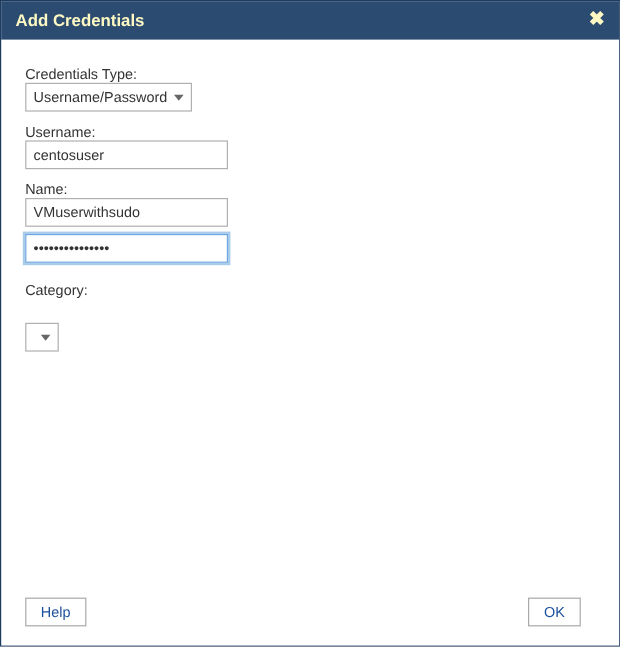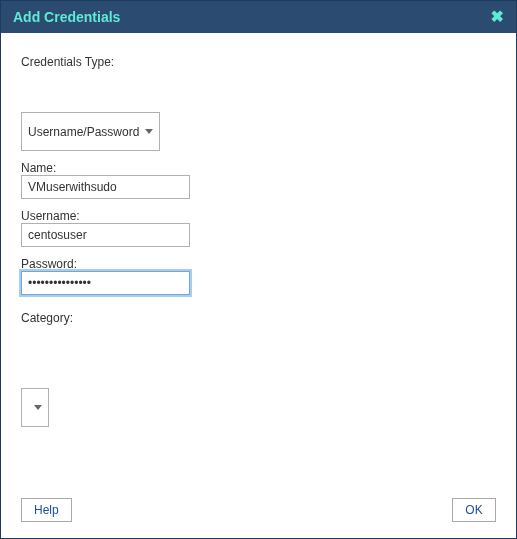--- a/index.html
+++ b/index.html
@@ -14,21 +14,21 @@
   .dialog {
     width: 517px;
     height: 539px;
     border: 1px solid #1d3a5f;
     display: flex;
     flex-direction: column;
     background: #fff;
   }
   .titlebar {
     background: #2b4b70;
-    color: #5eead4;
+    color: #fef9c3;
     padding: 8px 12px;
     display: flex;
     justify-content: space-between;
     align-items: center;
     font-weight: bold;
     font-size: 14px;
   }
   .titlebar .close-x {
     cursor: pointer;
     font-size: 16px;
@@ -66,45 +66,44 @@
     padding: 4px 6px;
     line-height: 16px;
   }
   .text-input { height: 24px; }
   .text-input.focused {
     outline: none;
     border: 1px solid #6fa8e0;
     box-shadow: 0 0 0 2px rgba(111,168,224,0.6);
   }
   .select-like {
-    height: 39px;
+    height: 24px;
     position: relative;
     display: flex;
     align-items: center;
     justify-content: space-between;
     cursor: pointer;
-    margin-top: 43px;
   }
   .select-like .caret {
     width: 0; height: 0;
     border-left: 4px solid transparent;
     border-right: 4px solid transparent;
     border-top: 5px solid #666;
     margin-left: 6px;
   }
   .textarea {
     height: 50px;
     resize: both;
   }
   .spacer { flex: 1; }
   .button-bar {
     display: flex;
     justify-content: space-between;
     align-items: center;
-    padding: 10px 20px 16px 20px;
+    padding: 10px 32px 16px 20px;
   }
   .button-bar .right { display: flex; gap: 8px; }
   .btn {
     border: 1px solid #a9a9a9;
     background: #fff;
     color: #1a4f9c;
     padding: 4px 12px;
     font-size: 12px;
     cursor: pointer;
     font-family: inherit;
@@ -128,35 +127,34 @@
       <div class="form-label">Credentials Type:</div>
       <div class="form-control-wrap">
         <div class="select-like">
           <span>Username/Password</span>
           <span class="caret"></span>
         </div>
       </div>
     </div>
 
     <div class="form-row align-center">
+      <div class="form-label">Username:</div>
+      <div class="form-control-wrap">
+        <input type="text" class="text-input" value="centosuser" style="">
+      </div>
+    </div>
+
+    <div class="form-row align-center">
       <div class="form-label">Name:</div>
       <div class="form-control-wrap">
         <input type="text" class="text-input" value="VMuserwithsudo" style="">
       </div>
     </div>
 
     <div class="form-row align-center">
-      <div class="form-label">Username:</div>
-      <div class="form-control-wrap">
-        <input type="text" class="text-input" value="centosuser" style="">
-      </div>
-    </div>
-
-    <div class="form-row align-center">
-      <div class="form-label">Password:</div>
       <div class="form-control-wrap">
         <input type="text" class="text-input focused" value="•••••••••••••••" style="">
       </div>
     </div>
 
 
     <div class="form-row align-center" style="margin-top:6px;gap:20px;">
       <div class="form-label">Category:</div>
       <div class="form-control-wrap">
         <div class="select-like">

